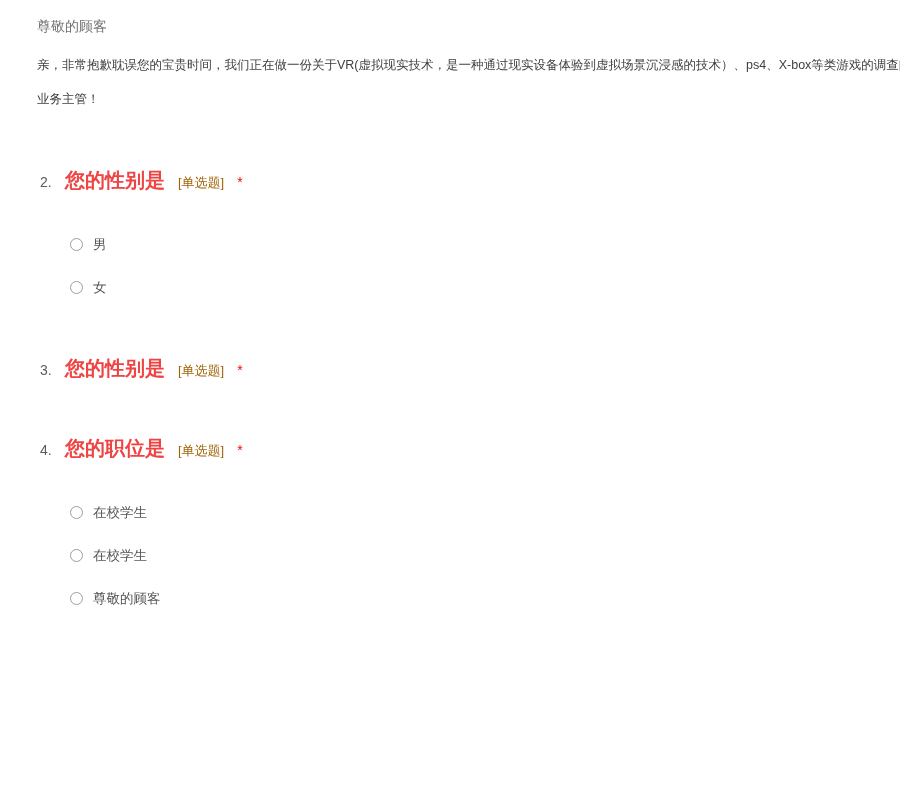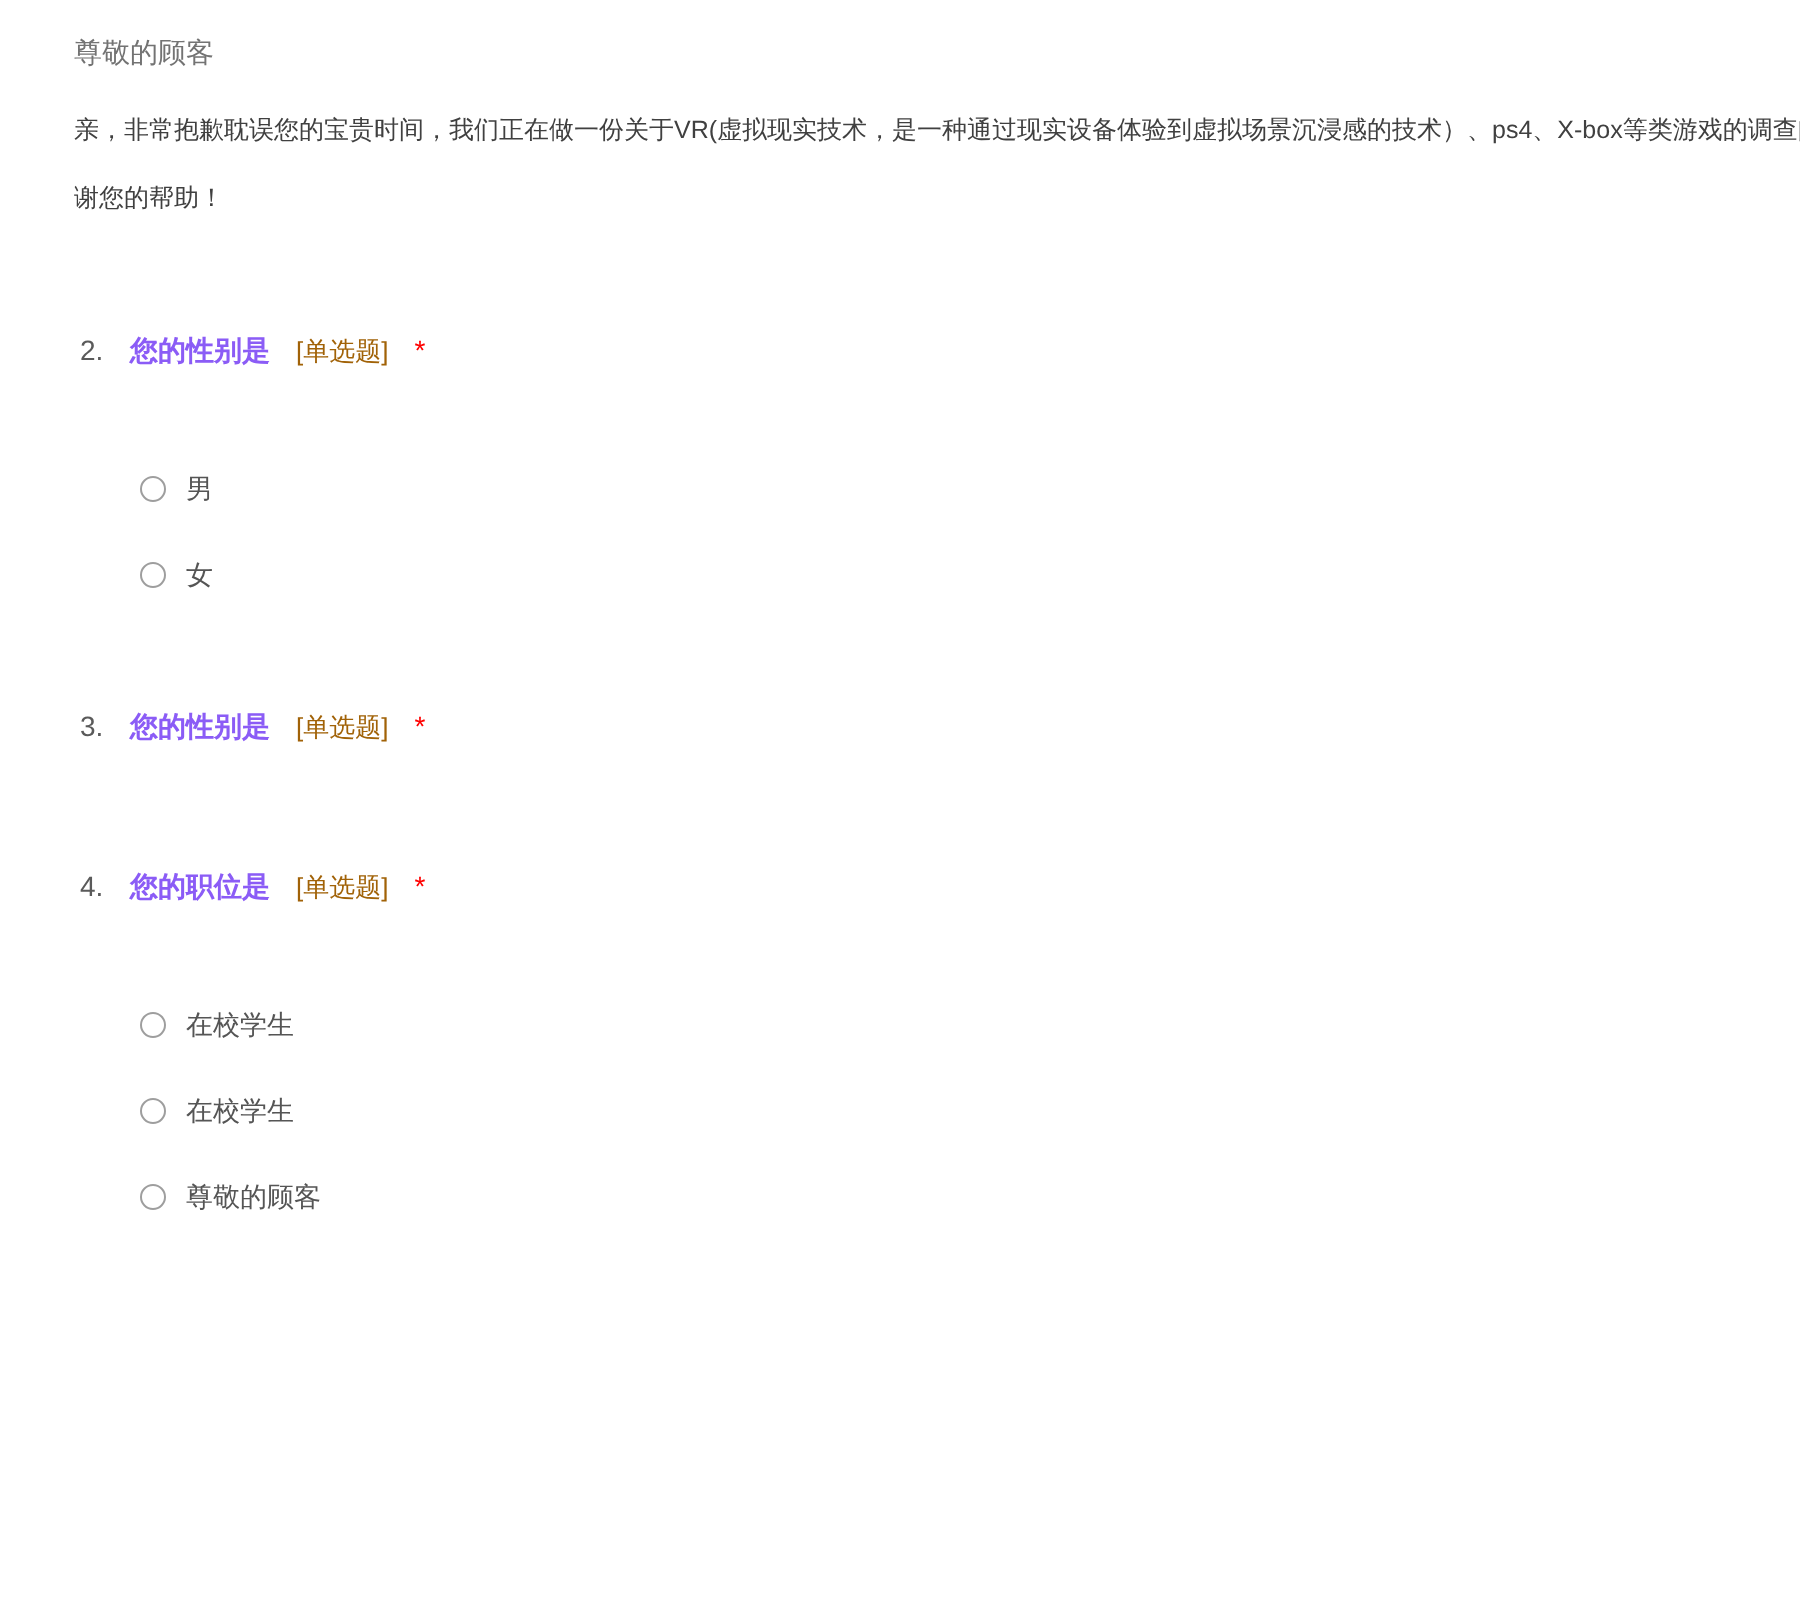--- a/index.html
+++ b/index.html
@@ -17,21 +17,21 @@
   .desc {
     font-size: 12.5px; line-height: 15px; color: #404040;
     white-space: nowrap; overflow: hidden; width: 863px;
   }
   .desc-1 { margin-top: 24px; }
   .desc-2 { margin-top: 19px; }
 
   .question { margin-top: 60px; }
   .q-header { display: flex; align-items: baseline; height: 20px; padding-left: 3px; }
   .q-num { flex: 0 0 25px; width: 25px; font-size: 14px; color: #5a5a5a; }
-  .q-title { font-size: 14px; font-weight: bold; color: #8b5cf6; }
+  .q-title { font-size: 20px; font-weight: bold; color: #ef4444; }
   .q-type { margin-left: 13px; font-size: 13px; color: #a16207; }
   .q-star { margin-left: 13px; font-size: 14px; color: #ff0000; }
 
   .options { }
   .option {
     display: flex; align-items: center; height: 15px;
     margin: 28px 0 0 33px; cursor: pointer; width: fit-content;
   }
   .option:first-child { margin-top: 50px; }
   .radio {
@@ -40,21 +40,21 @@
   }
   .option-label { margin-left: 10px; font-size: 13.5px; color: #555555; }
 </style>
 </head>
 <body>
 
 <div class="page">
 
   <div class="greeting">尊敬的顾客</div>
   <div class="desc desc-1">亲，非常抱歉耽误您的宝贵时间，我们正在做一份关于VR(虚拟现实技术，是一种通过现实设备体验到虚拟场景沉浸感的技术）、ps4、X-box等类游戏的调查问卷。</div>
-  <div class="desc desc-2">谢您的帮助！</div>
+  <div class="desc desc-2">业务主管！</div>
 
   <section class="question">
     <div class="q-header">
       <span class="q-num">2.</span>
       <span class="q-title">您的性别是</span>
       <span class="q-type">[单选题]</span>
       <span class="q-star">*</span>
     </div>
     <div class="options">
       <label class="option">

